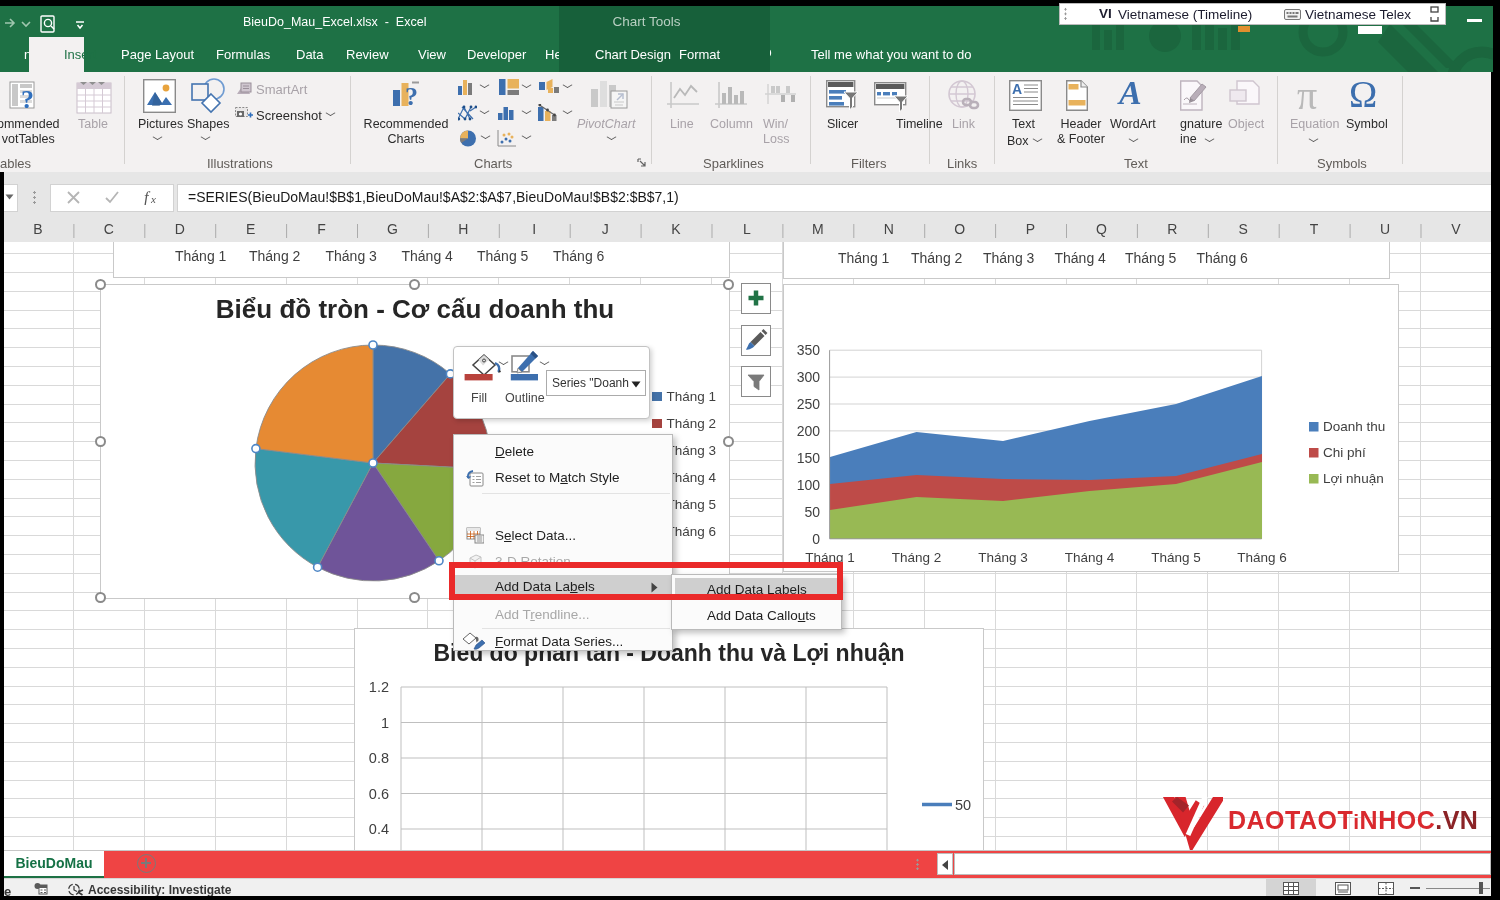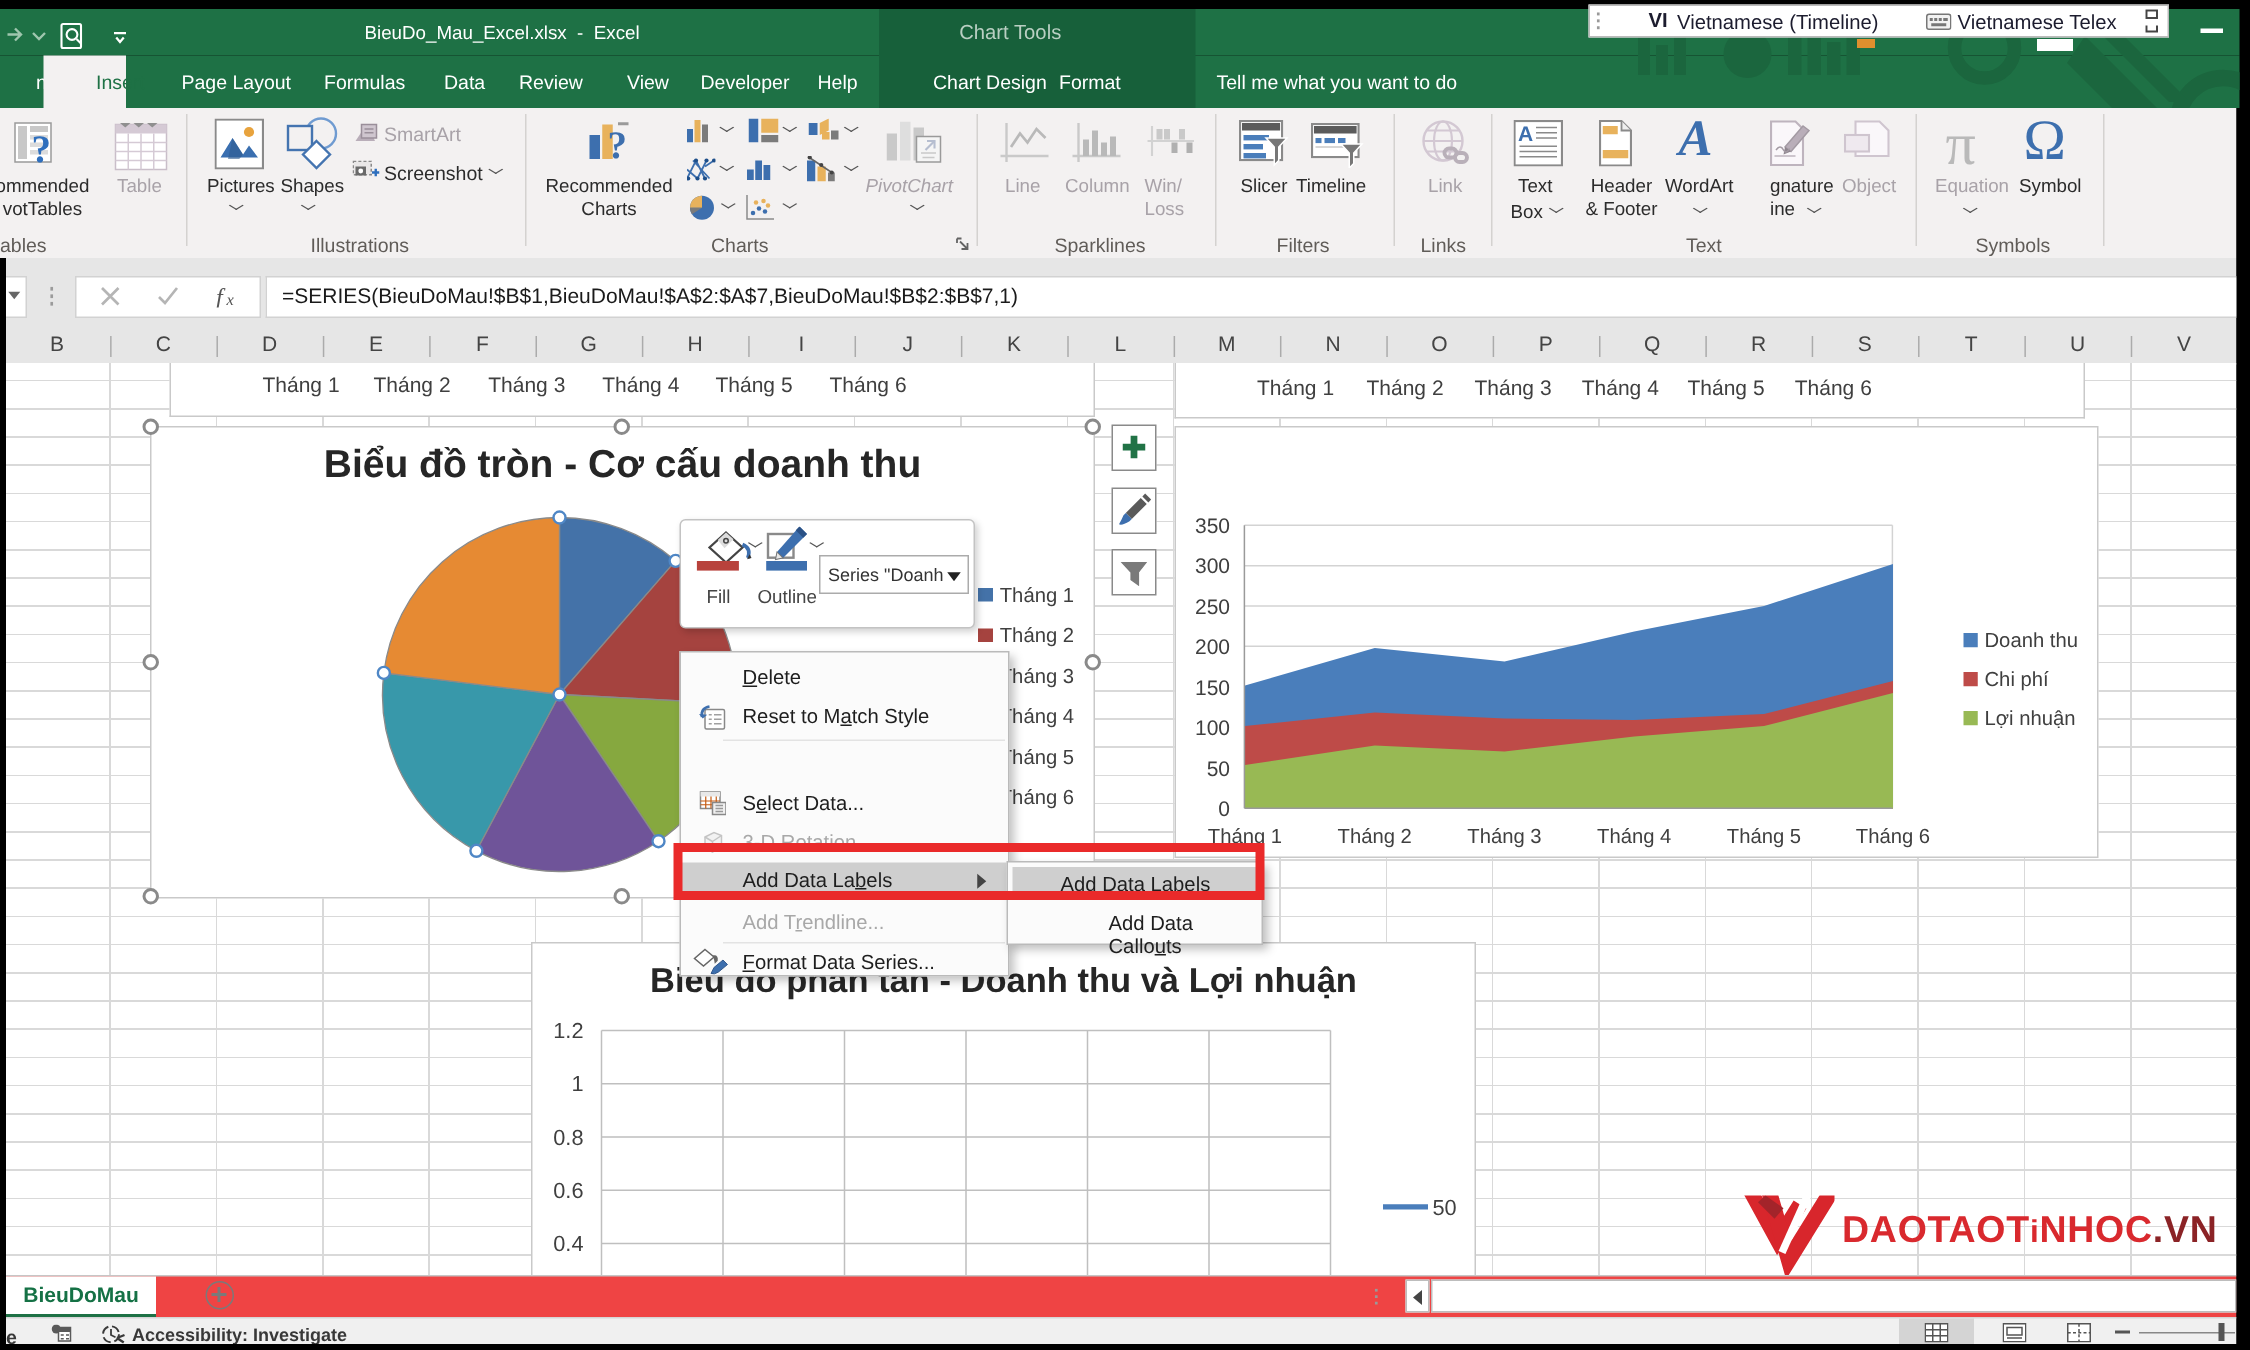--- a/index.html
+++ b/index.html
@@ -1,21 +1,21 @@
 <!DOCTYPE html>
 <html><head>
 <meta charset="utf-8">
 <style>
 html,body{margin:0;padding:0;}
 body{width:1500px;height:900px;background:#000;font-family:"Liberation Sans",sans-serif;overflow:hidden;}
 #stage{position:absolute;top:0;left:0;width:1500px;height:900px;background:#000;}
 .abs{position:absolute;}
 
 #titlebar{left:0;top:6px;width:1493px;height:31px;background:#1e7145;}
-#ctxband{left:586px;top:6px;width:175px;height:66px;background:#17603a;padding-left:36px;}
+#ctxband{left:559px;top:6px;width:175px;height:66px;background:#17603a;padding-left:36px;}
 #tabrow{left:0;top:37px;width:1493px;height:35px;background:#1e7145;}
 .wtab{position:absolute;top:0;height:35px;color:#fff;font-size:13px;line-height:35px;white-space:nowrap;margin-left:24px;}
 #ribbon{left:0;top:72px;width:1491px;height:100px;background:#f3f1f1;}
 .gsep{position:absolute;top:4px;width:1px;height:88px;background:#d4d2d0;}
 .glabel{position:absolute;top:84px;font-size:13px;color:#605c58;white-space:nowrap;}
 .biglabel{position:absolute;font-size:12.5px;color:#2b2b2b;text-align:center;line-height:15px;white-space:nowrap;}
 .gray{color:#a8a2a8 !important;}
 .chv{position:absolute;width:9px;height:6px;background:none;}
 .chv::before{content:"";position:absolute;left:0;top:0;width:6px;height:6px;border-right:1.4px solid #555;border-bottom:1.4px solid #555;transform:translate(1px,-2.5px) scale(1,0.6) rotate(45deg);transform-origin:center;}
 #frow{left:0;top:172px;width:1491px;height:46px;background:#e6e6e6;}
@@ -345,21 +345,21 @@
       <rect x="0.7" y="0.7" width="31" height="22" fill="#fff" stroke="#8a8a8a" stroke-width="1.4"></rect>
       <rect x="2" y="2" width="28.4" height="5" fill="#5b5b5b"></rect>
       <g fill="#4a7ebb">
           <rect x="3" y="10" width="4" height="3.4"></rect>
           <rect x="9" y="10" width="7" height="3.4"></rect>
           <rect x="18" y="10" width="5" height="3.4"></rect>
         </g>
       <path d="M3 16 h26" stroke="#c9c9c9"></path>
       <path d="M20 14 h14 l-5.5 6 v7 l-3 3 v-10 z" fill="#777" stroke="#fff" stroke-width="1"></path>
     </svg>
-    <div class="biglabel" style="left:864px;top:45px;">Timeline</div>
+    <div class="biglabel" style="left:896px;top:45px;">Timeline</div>
 
     <svg class="abs" style="left:946px;top:8px;width:36px;height:32px;" viewBox="0 0 36 32">
       <circle cx="16" cy="14" r="13" fill="none" stroke="#d3c8d3" stroke-width="1.6"></circle>
       <ellipse cx="16" cy="14" rx="6" ry="13" fill="none" stroke="#d3c8d3" stroke-width="1.4"></ellipse>
       <path d="M3 14 h26 M5 7 h22 M5 21 h22" stroke="#d3c8d3" stroke-width="1.4" fill="none"></path>
       <g stroke="#b9b0b9" stroke-width="2.6" fill="none">
           <rect x="17" y="19" width="8" height="6" rx="3"></rect>
           <rect x="24" y="22" width="8" height="6" rx="3"></rect>
         </g>
     </svg>
@@ -666,21 +666,21 @@
           <path d="M13 5 q4 -1 3.5 3.5 l-2 2 q-0.5 -4 -1.5 -5.5" fill="#666"></path>
           <path d="M14 13 L20 8 l3 3 l-6 5 q-3 2 -5 1 q1 -2 2 -4" fill="#3d6fae" stroke="#2a5186" stroke-width="0.6"></path>
         </svg>
       <span class="txt"><u>F</u>ormat Data Series...</span>
     </div>
   </div>
 
   <div class="abs" id="submenu">
     <div class="abs" style="left:2.5px;top:3px;width:163px;height:21.5px;background:#cfcfcf;"></div>
     <div class="abs" style="left:35px;top:6.5px;font-size:13.5px;color:#1e1e1e;">Add Data La<u>b</u>els</div>
-    <div class="abs" style="left:35px;top:33px;font-size:13.5px;color:#1e1e1e;margin-left:32px;">Add Data Callo<u>u</u>ts</div>
+    <div class="abs" style="left:35px;top:33px;font-size:13.5px;color:#1e1e1e;">Add Data Callo<u>u</u>ts</div>
   </div>
   <div class="redbox" style="left:448.5px;top:561.5px;width:394px;height:38px;"></div>
 
   <div class="abs" id="wmark">
     <svg class="abs" style="left:1159px;top:796px;width:64px;height:54px;" viewBox="0 0 64 54">
       <defs>
           <clipPath id="lc">
             <rect x="0" y="1" width="64" height="53"></rect>
           </clipPath>
         </defs>

